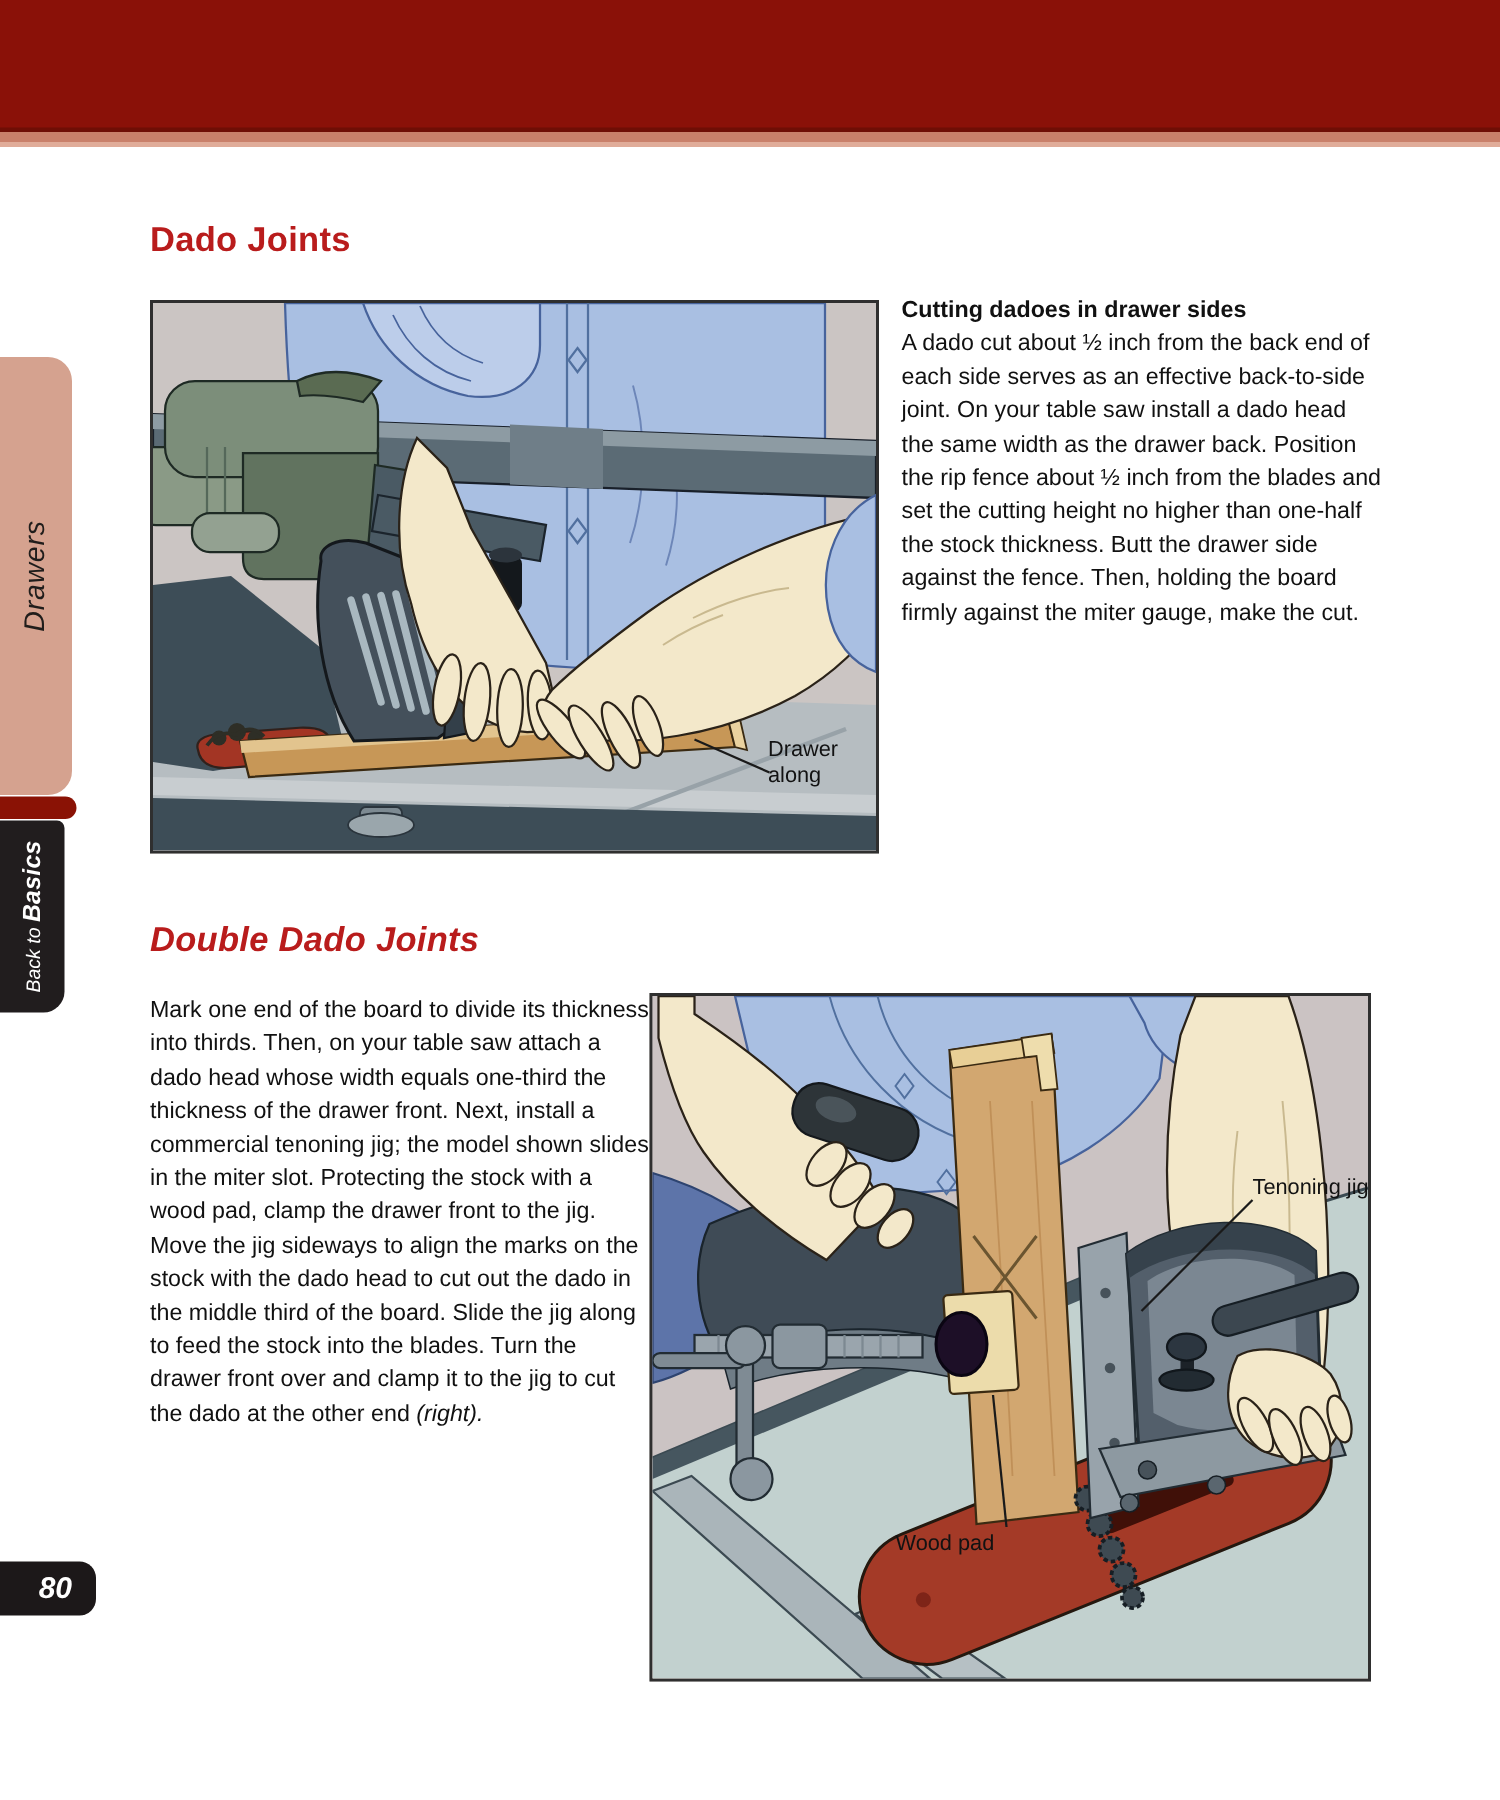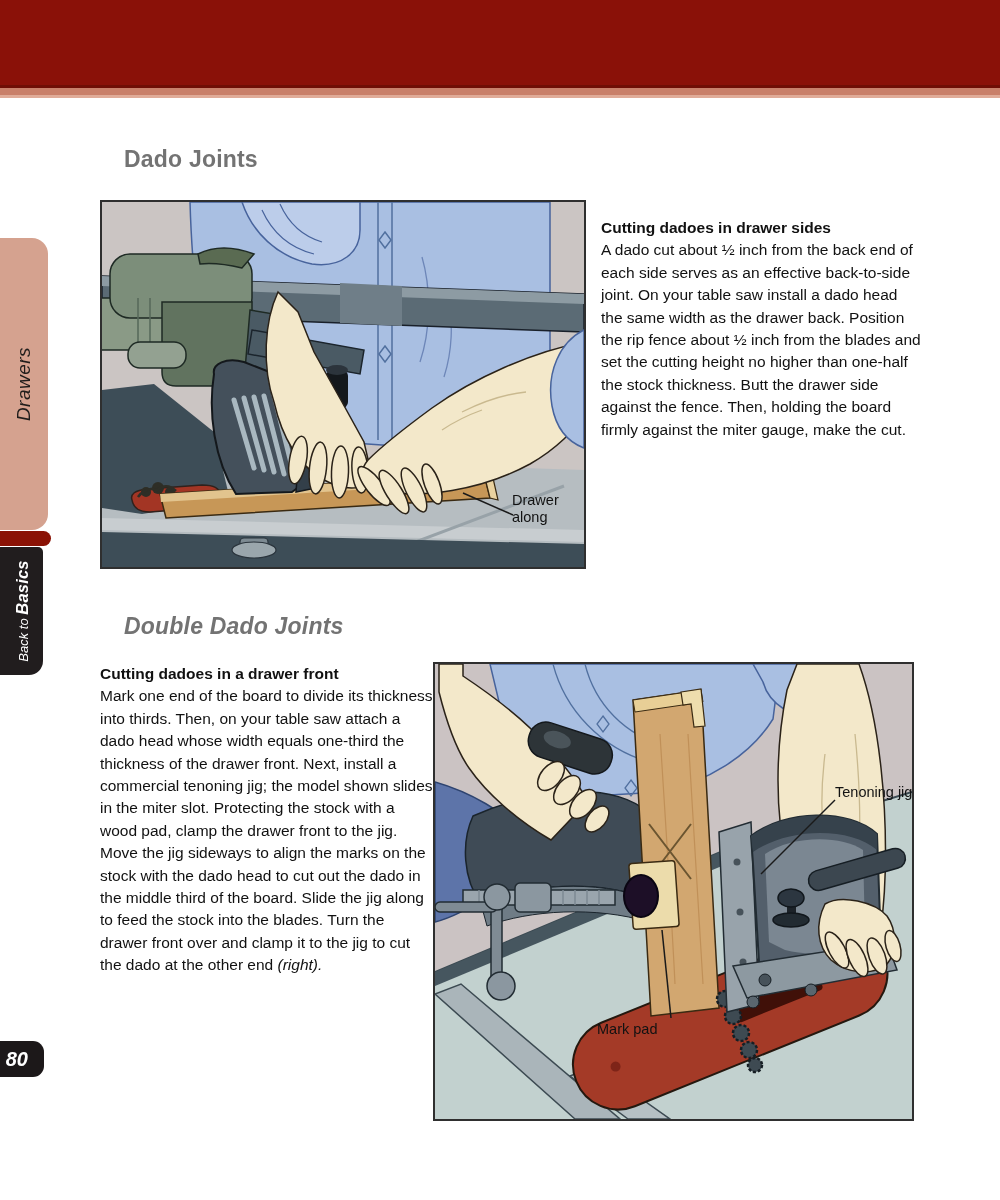--- a/index.html
+++ b/index.html
@@ -12,30 +12,30 @@
        background:linear-gradient(#c9806a 0 68%, #e0ac99 68% 100%);}
   
   .tab-drawers{left:0;top:238px;width:48px;height:292px;background:#d5a28f;border-radius:0 16px 16px 0;}
   .tab-redband{left:0;top:531px;width:51px;height:15px;background:#8a1205;border-radius:0 8px 8px 0;}
   .tab-series{left:0;top:547px;width:43px;height:128px;background:#211d1e;border-radius:0 5px 14px 0;}
   .vtext{position:absolute;top:50%;left:50%;transform:translate(-50%,-50%) rotate(-90deg);
          white-space:nowrap;}
   .drawers-label{font-style:italic;font-size:19px;color:#201d1b;letter-spacing:.5px;}
   .series-label{color:#ffffff;font-style:italic;font-size:13px;}
   .series-label b{font-size:16.5px;letter-spacing:.2px;}
-  .tab-page{left:0;top:1041px;width:44px;height:36px;background:#1c1819;border-radius:0 11px 11px 0;
+  .tab-page{left:0;top:1041px;width:64px;height:36px;background:#1c1819;border-radius:0 11px 11px 0;
             color:#fff;font-style:italic;font-weight:600;font-size:20px;line-height:36px;
             text-align:right;padding-right:0;box-sizing:border-box;}
   .tab-page span{display:inline-block;padding-right:16px;}
   
-  .section-heading{left:100px;font-weight:bold;font-size:23px;color:#737373;letter-spacing:.2px;margin-left:24px;}
+  .section-heading{left:100px;font-weight:bold;font-size:23px;color:#b91c1c;letter-spacing:.2px;}
   .h1{top:146px;} .h2{top:613px;font-style:italic;}
   .caption{font-size:15.5px;line-height:22.4px;color:#111;}
   .caption .cap-title{font-weight:bold;display:block;}
-  .cap1{left:601px;top:196px;width:322px;margin-top:21px;}
+  .cap1{left:601px;top:196px;width:322px;}
   .cap2{left:100px;top:663px;width:335px;}
   
   .figure{border:2px solid #2f2f2f;box-sizing:border-box;background:#cbc5c3;}
   .fig1{left:100px;top:200px;width:486px;height:369px;}
   .fig2{left:433px;top:662px;width:481px;height:459px;}
   .figure svg{display:block;width:100%;height:100%;}
   .fig-label{position:absolute;font-size:14.5px;line-height:17px;color:#121212;}
   .lbl-drawer-side{left:410px;top:290px;width:60px;}
   .lbl-tenoning{left:400px;top:120px;white-space:nowrap;}
   .lbl-woodpad{left:162px;top:357px;white-space:nowrap;}
@@ -155,21 +155,20 @@
 </div>
 
 <div class="abs caption cap1">
   <span class="cap-title">Cutting dadoes in drawer sides</span>
   <span>A dado cut about ½ inch from the back end of each side serves as an effective back-to-side joint. On your table saw install a dado head the same width as the drawer back. Position the rip fence about ½ inch from the blades and set the cutting height no higher than one-half the stock thickness. Butt the drawer side against the fence. Then, holding the board firmly against the miter gauge, make the cut.</span>
 </div>
 
 <div class="abs section-heading h2">Double Dado Joints</div>
 
 <div class="abs caption cap2">
-  <span class="cap-title">Cutting dadoes in a drawer front</span>
   <span>Mark one end of the board to divide its thickness into thirds. Then, on your table saw attach a dado head whose width equals one-third the thickness of the drawer front. Next, install a commercial tenoning jig; the model shown slides in the miter slot. Protecting the stock with a wood pad, clamp the drawer front to the jig. Move the jig sideways to align the marks on the stock with the dado head to cut out the dado in the middle third of the board. Slide the jig along to feed the stock into the blades. Turn the drawer front over and clamp it to the jig to cut the dado at the other end </span><i>(right).</i>
 </div>
 
 <div class="abs figure fig2">
   <svg viewBox="0 0 477 455" preserveAspectRatio="none">
     <rect width="477" height="455" fill="#cbc3c3"></rect>
 
     <g>
       <path d="M477,128 L477,455 L0,455 L0,308 L300,182 L477,128 Z" fill="#c2d1cf"></path>
       <path d="M0,308 L300,182 L477,128" stroke="#3b4a52" stroke-width="2" fill="none"></path>
@@ -270,14 +269,14 @@
       <path d="M390,240 C380,260 382,282 396,296 C412,310 438,312 452,300 C462,288 462,266 452,252 C440,238 406,230 390,240 Z"></path>
       <ellipse cx="402" cy="286" rx="8" ry="20" transform="rotate(-28 402 286)"></ellipse>
       <ellipse cx="422" cy="294" rx="8" ry="20" transform="rotate(-24 422 294)"></ellipse>
       <ellipse cx="442" cy="292" rx="8" ry="19" transform="rotate(-20 442 292)"></ellipse>
       <ellipse cx="458" cy="282" rx="7" ry="16" transform="rotate(-16 458 282)"></ellipse>
     </g>
     <line x1="400" y1="136" x2="326" y2="210" stroke="#1a1a1a" stroke-width="1.5"></line>
     <line x1="236" y1="354" x2="227" y2="266" stroke="#1a1a1a" stroke-width="1.5"></line>
   </svg>
   <span class="fig-label lbl-tenoning">Tenoning jig</span>
-  <span class="fig-label lbl-woodpad">Mark pad</span>
+  <span class="fig-label lbl-woodpad">Wood pad</span>
 </div>
 
 </body></html>

